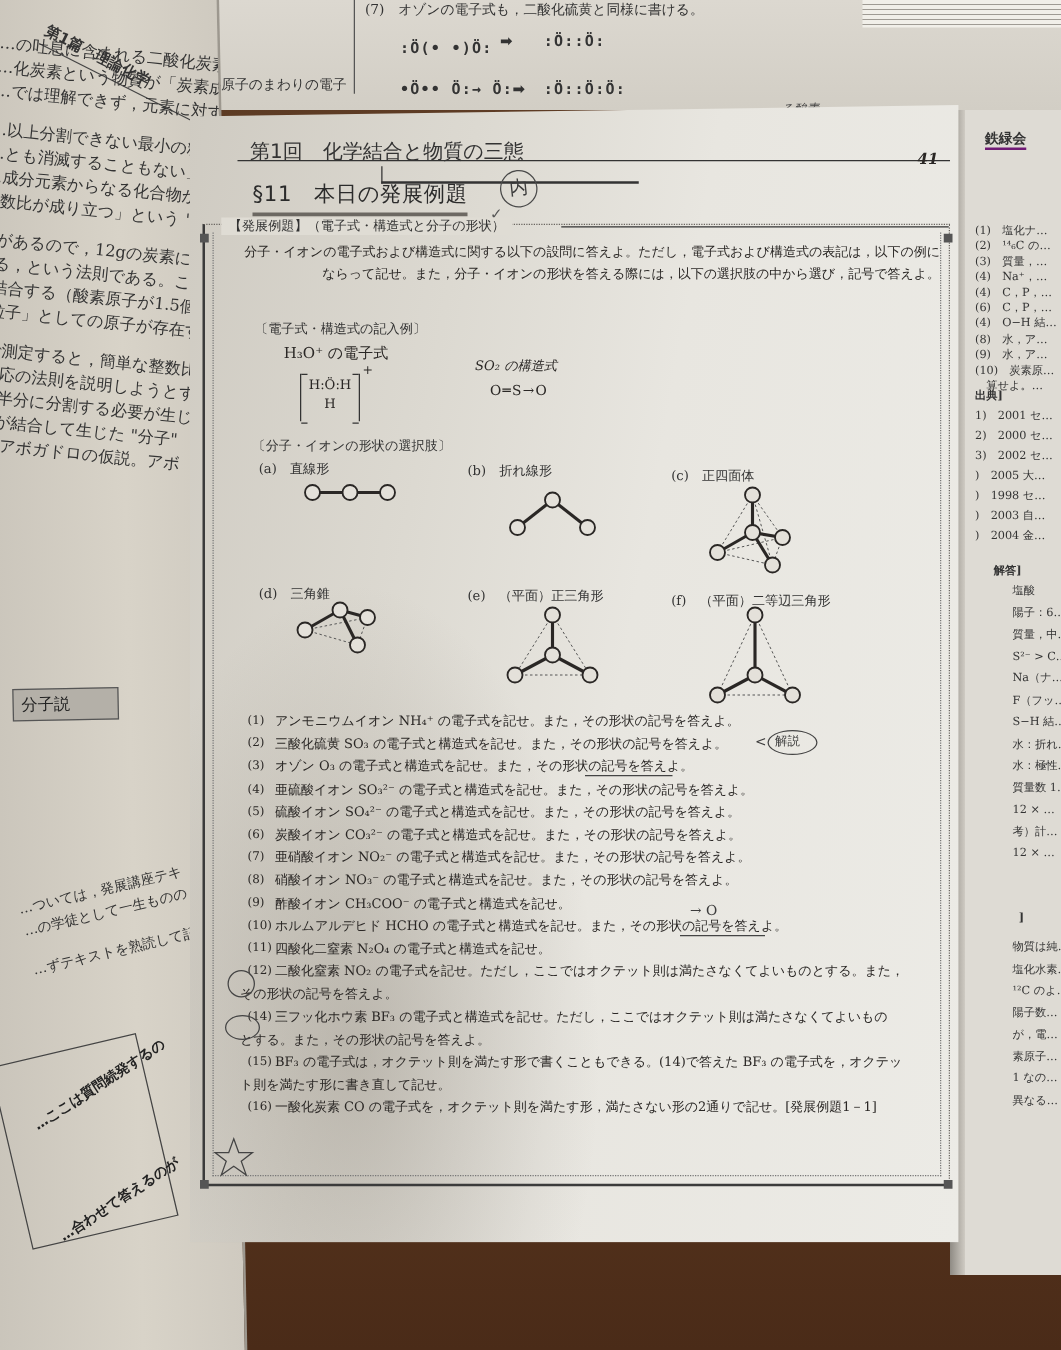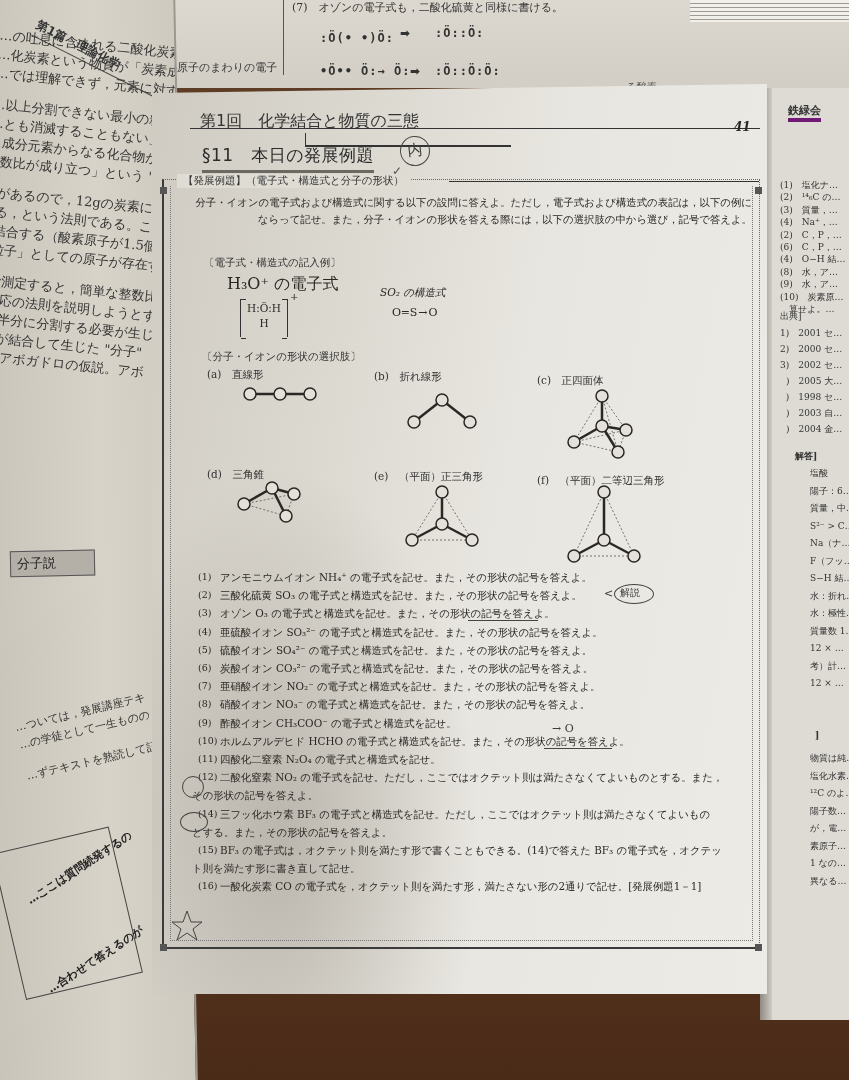--- a/index.html
+++ b/index.html
@@ -78,27 +78,27 @@
     background: repeating-linear-gradient(180deg, #f1efe9 0 3px, #9f9b94 3px 4px);
   }
 
   
   .right-page {
     position: absolute; left: 770px; top: 60px; width: 90px; height: 960px;
     background: #dedbd4;
     font-size: 9px; color: #333; overflow: hidden;
   }
   .right-page .rp-top { position: absolute; left: 0; top: 10px; font-family: "DejaVu Sans", sans-serif; font-size: 9px; }
-  .right-page .rp-title { position: absolute; left: 18px; top: 43px; font-size: 11px; font-weight: bold; border-bottom: 4px solid #701a75; }
+  .right-page .rp-title { position: absolute; left: 18px; top: 43px; font-size: 11px; font-weight: bold; border-bottom: 2px solid #701a75; }
   .right-page ul { list-style: none; position: absolute; left: 10px; }
   .right-page li { white-space: nowrap; line-height: 12.4px; }
   .right-page .rp-list1 { top: 75px; margin-top: 44px; }
-  .right-page .rp-src-h { position: absolute; left: 10px; top: 250px; font-weight: normal; font-size: 9px; }
+  .right-page .rp-src-h { position: absolute; left: 10px; top: 250px; font-weight: bold; font-size: 9px; }
   .right-page .rp-list2 { top: 265px; line-height: 16px; }
-  .right-page .rp-list2 li { line-height: 16px; text-align: right; }
+  .right-page .rp-list2 li { line-height: 16px; }
   .right-page .rp-ans-h { position: absolute; left: 25px; top: 390px; font-weight: bold; }
   .right-page .rp-list3 { top: 405px; left: 40px; }
   .right-page .rp-list3 li { line-height: 17.5px; }
   .right-page .rp-list4 { top: 690px; left: 40px; }
   .right-page .rp-list4 li { line-height: 17.5px; }
   .right-page .rp-h2 { position: absolute; left: 45px; top: 670px; font-weight: bold; }
   .right-shadow { position: absolute; left: 760px; top: 60px; width: 12px; height: 960px; background: linear-gradient(90deg, #8f8b84, #cfcbc3); }
 
   
   .main-page {
@@ -156,21 +156,21 @@
   .box-heading {
     position: absolute; left: 25px; top: 90px; background: #dfdcd4;
     font-family: "DejaVu Sans", sans-serif; font-size: 10.5px; padding: 0 6px; color: #333;
   }
   .box-head-line { position: absolute; left: 297px; top: 97px; width: 310px; border-top: 1.5px solid #333; }
   .intro {
     position: absolute; left: 30px; top: 110px; width: 570px;
     font-size: 10.4px; line-height: 16.5px; text-indent: 11px; color: #2a2725; text-align: right;
   }
   .sub-h { position: absolute; font-size: 10.5px; color: #333; }
-  .ex1-label { position: absolute; left: 75px; top: 190px; font-size: 16px; }
+  .ex1-label { position: absolute; left: 75px; top: 190px; font-size: 12px; }
   .ex2-label { position: absolute; left: 228px; top: 202px; font-size: 10.5px; font-style: italic; }
   .lewis-ex {
     position: absolute; left: 88px; top: 215px; width: 48px; height: 38px;
     border-left: 1.5px solid #333; border-right: 1.5px solid #333;
     font-family: "DejaVu Serif", serif; font-size: 10.5px; text-align: center; line-height: 15px; padding-top: 2px;
   }
   .lewis-ex::before, .lewis-ex::after { content: ""; position: absolute; top: 0; width: 5px; height: 38px; border-top: 1.5px solid #333; border-bottom: 1.5px solid #333; }
   .lewis-ex::before { left: 0; }
   .lewis-ex::after { right: 0; }
   .lewis-charge { position: absolute; left: 138px; top: 207px; font-size: 10px; }
@@ -198,21 +198,21 @@
 <div class="table-surface"></div>
 
 <div class="right-page">
   <div class="rp-top">鉄緑会　ル…</div>
   <div class="rp-title">鉄緑会</div>
   <ul class="rp-list1">
     <li>(1)　塩化ナ…</li>
     <li>(2)　¹⁴₆C の…</li>
     <li>(3)　質量，…</li>
     <li>(4)　Na⁺，…</li>
-    <li>(2)　C，P，…</li>
+    <li>(4)　C，P，…</li>
     <li>(6)　C，P，…</li>
     <li>(4)　O−H 結…</li>
     <li>(8)　水，ア…</li>
     <li>(9)　水，ア…</li>
     <li>(10)　炭素原…</li>
     <li>　算せよ。…</li>
   </ul>
   <div class="rp-src-h">出典]</div>
   <ul class="rp-list2">
     <li>1)　2001 セ…</li>

